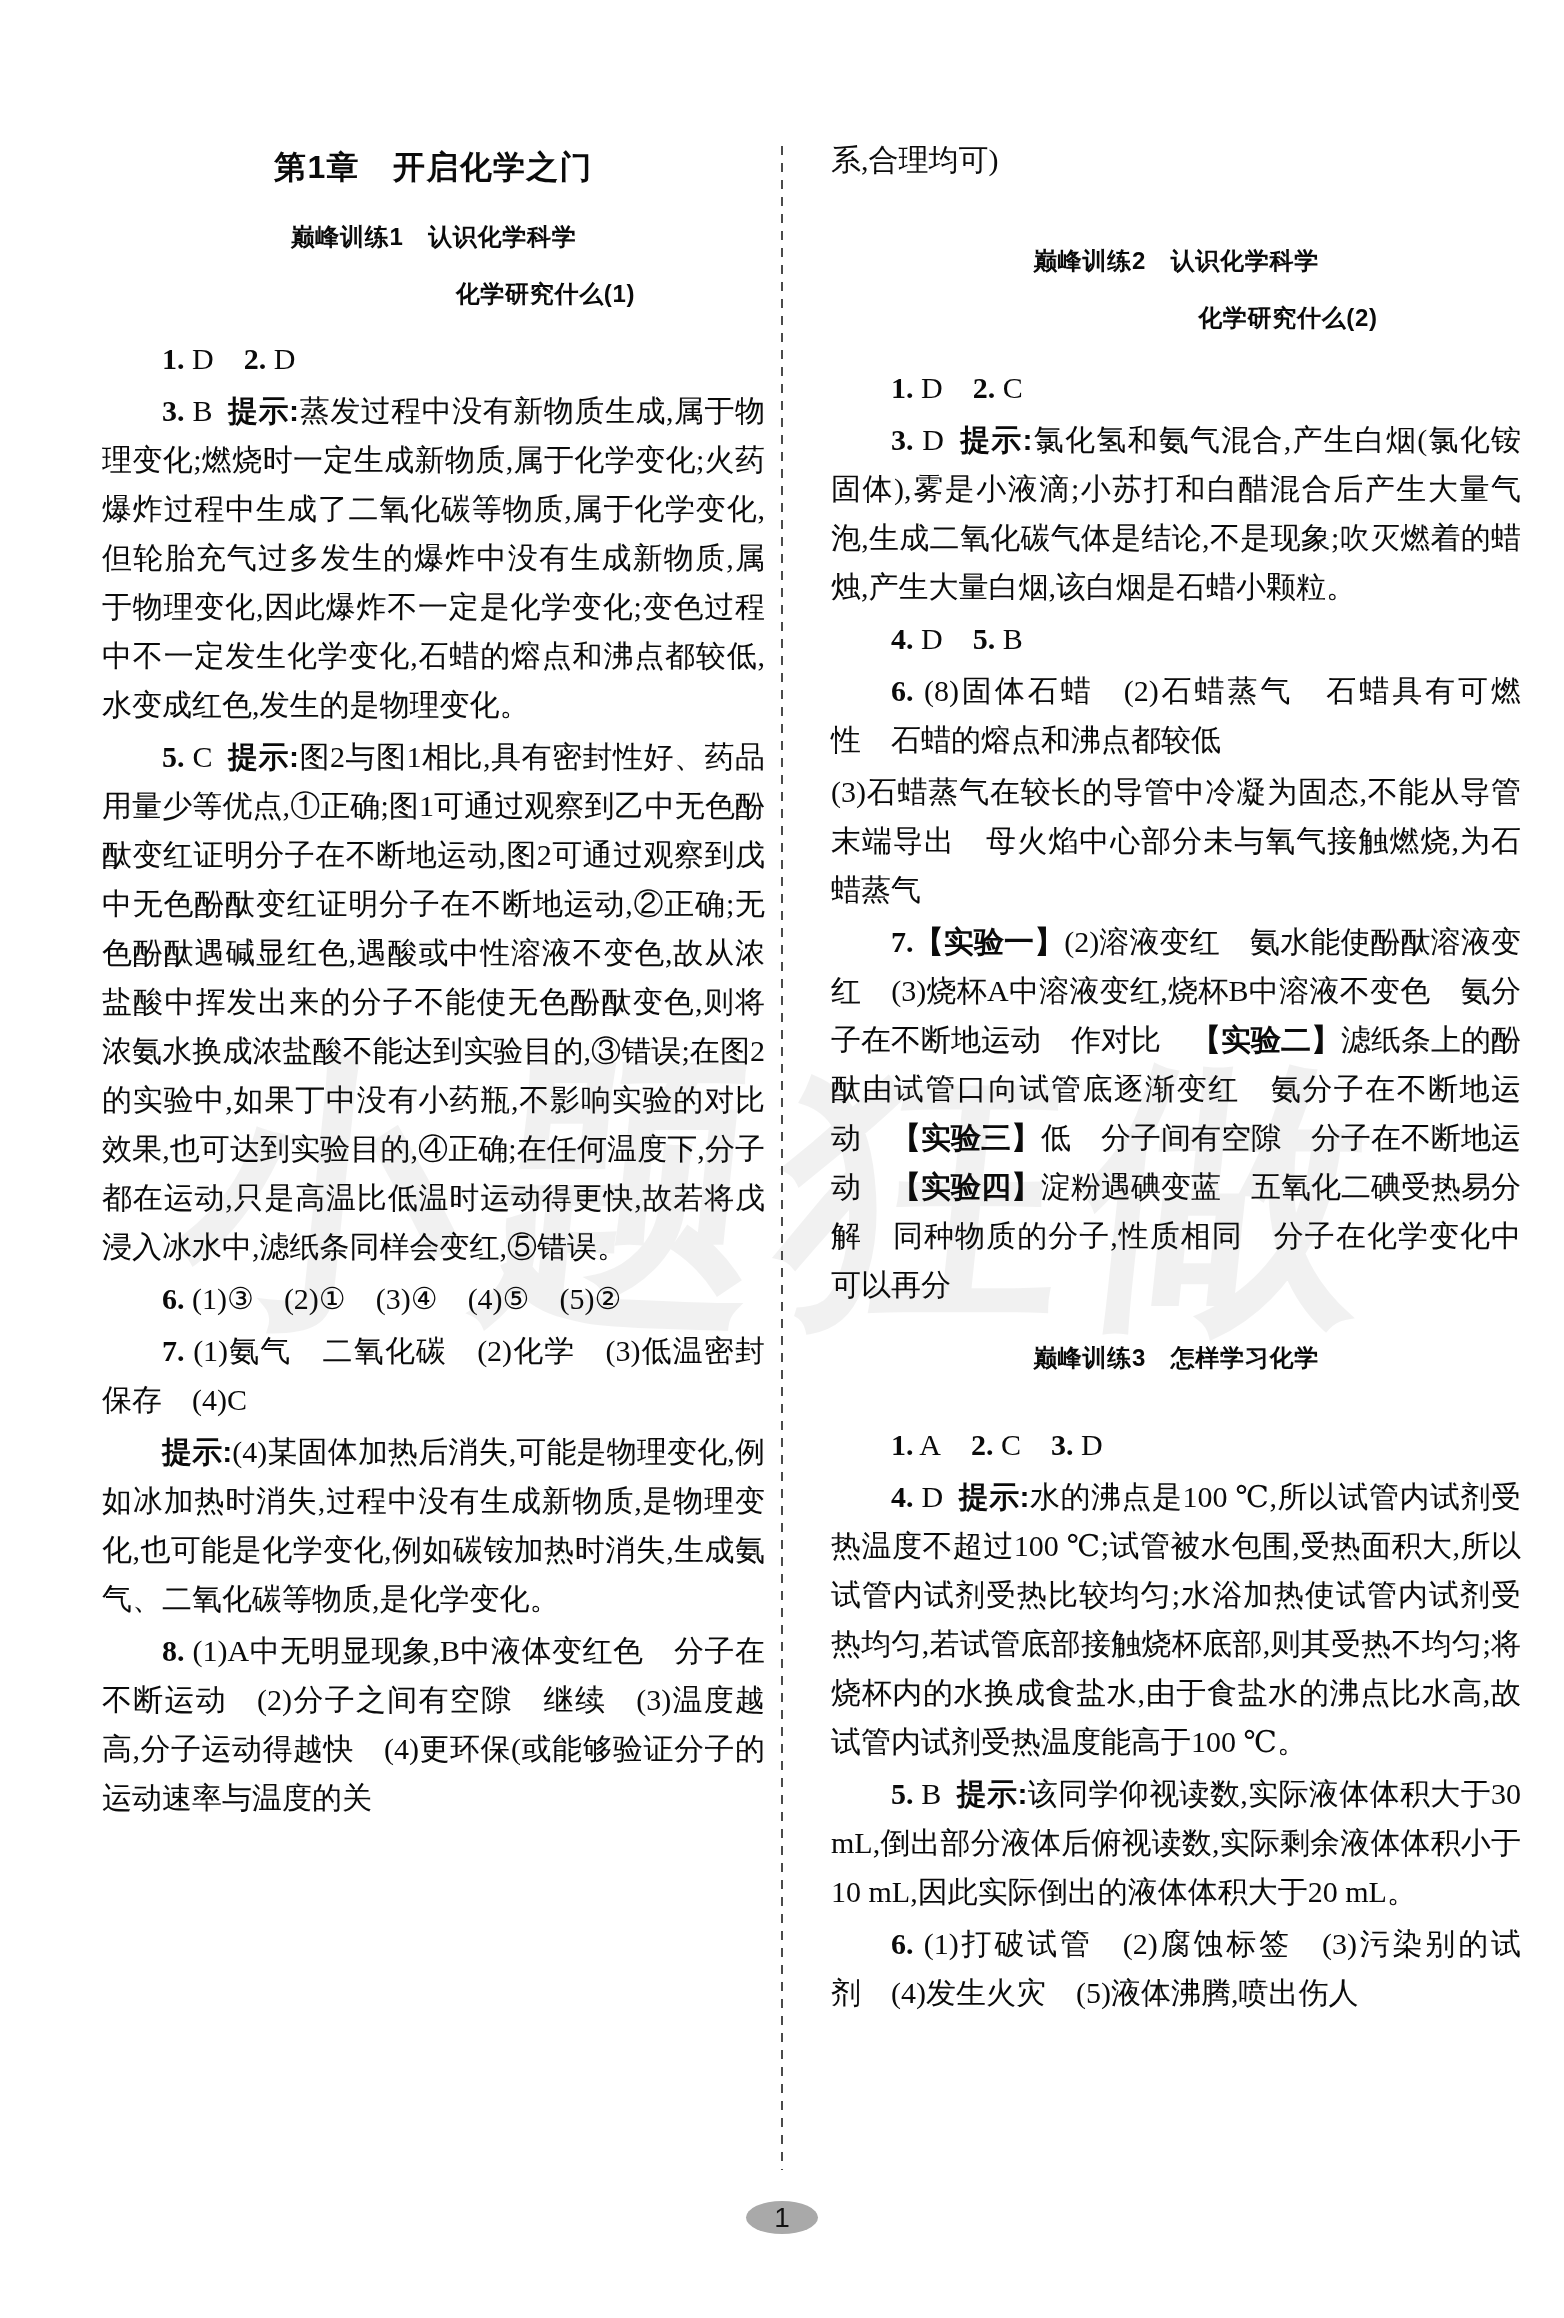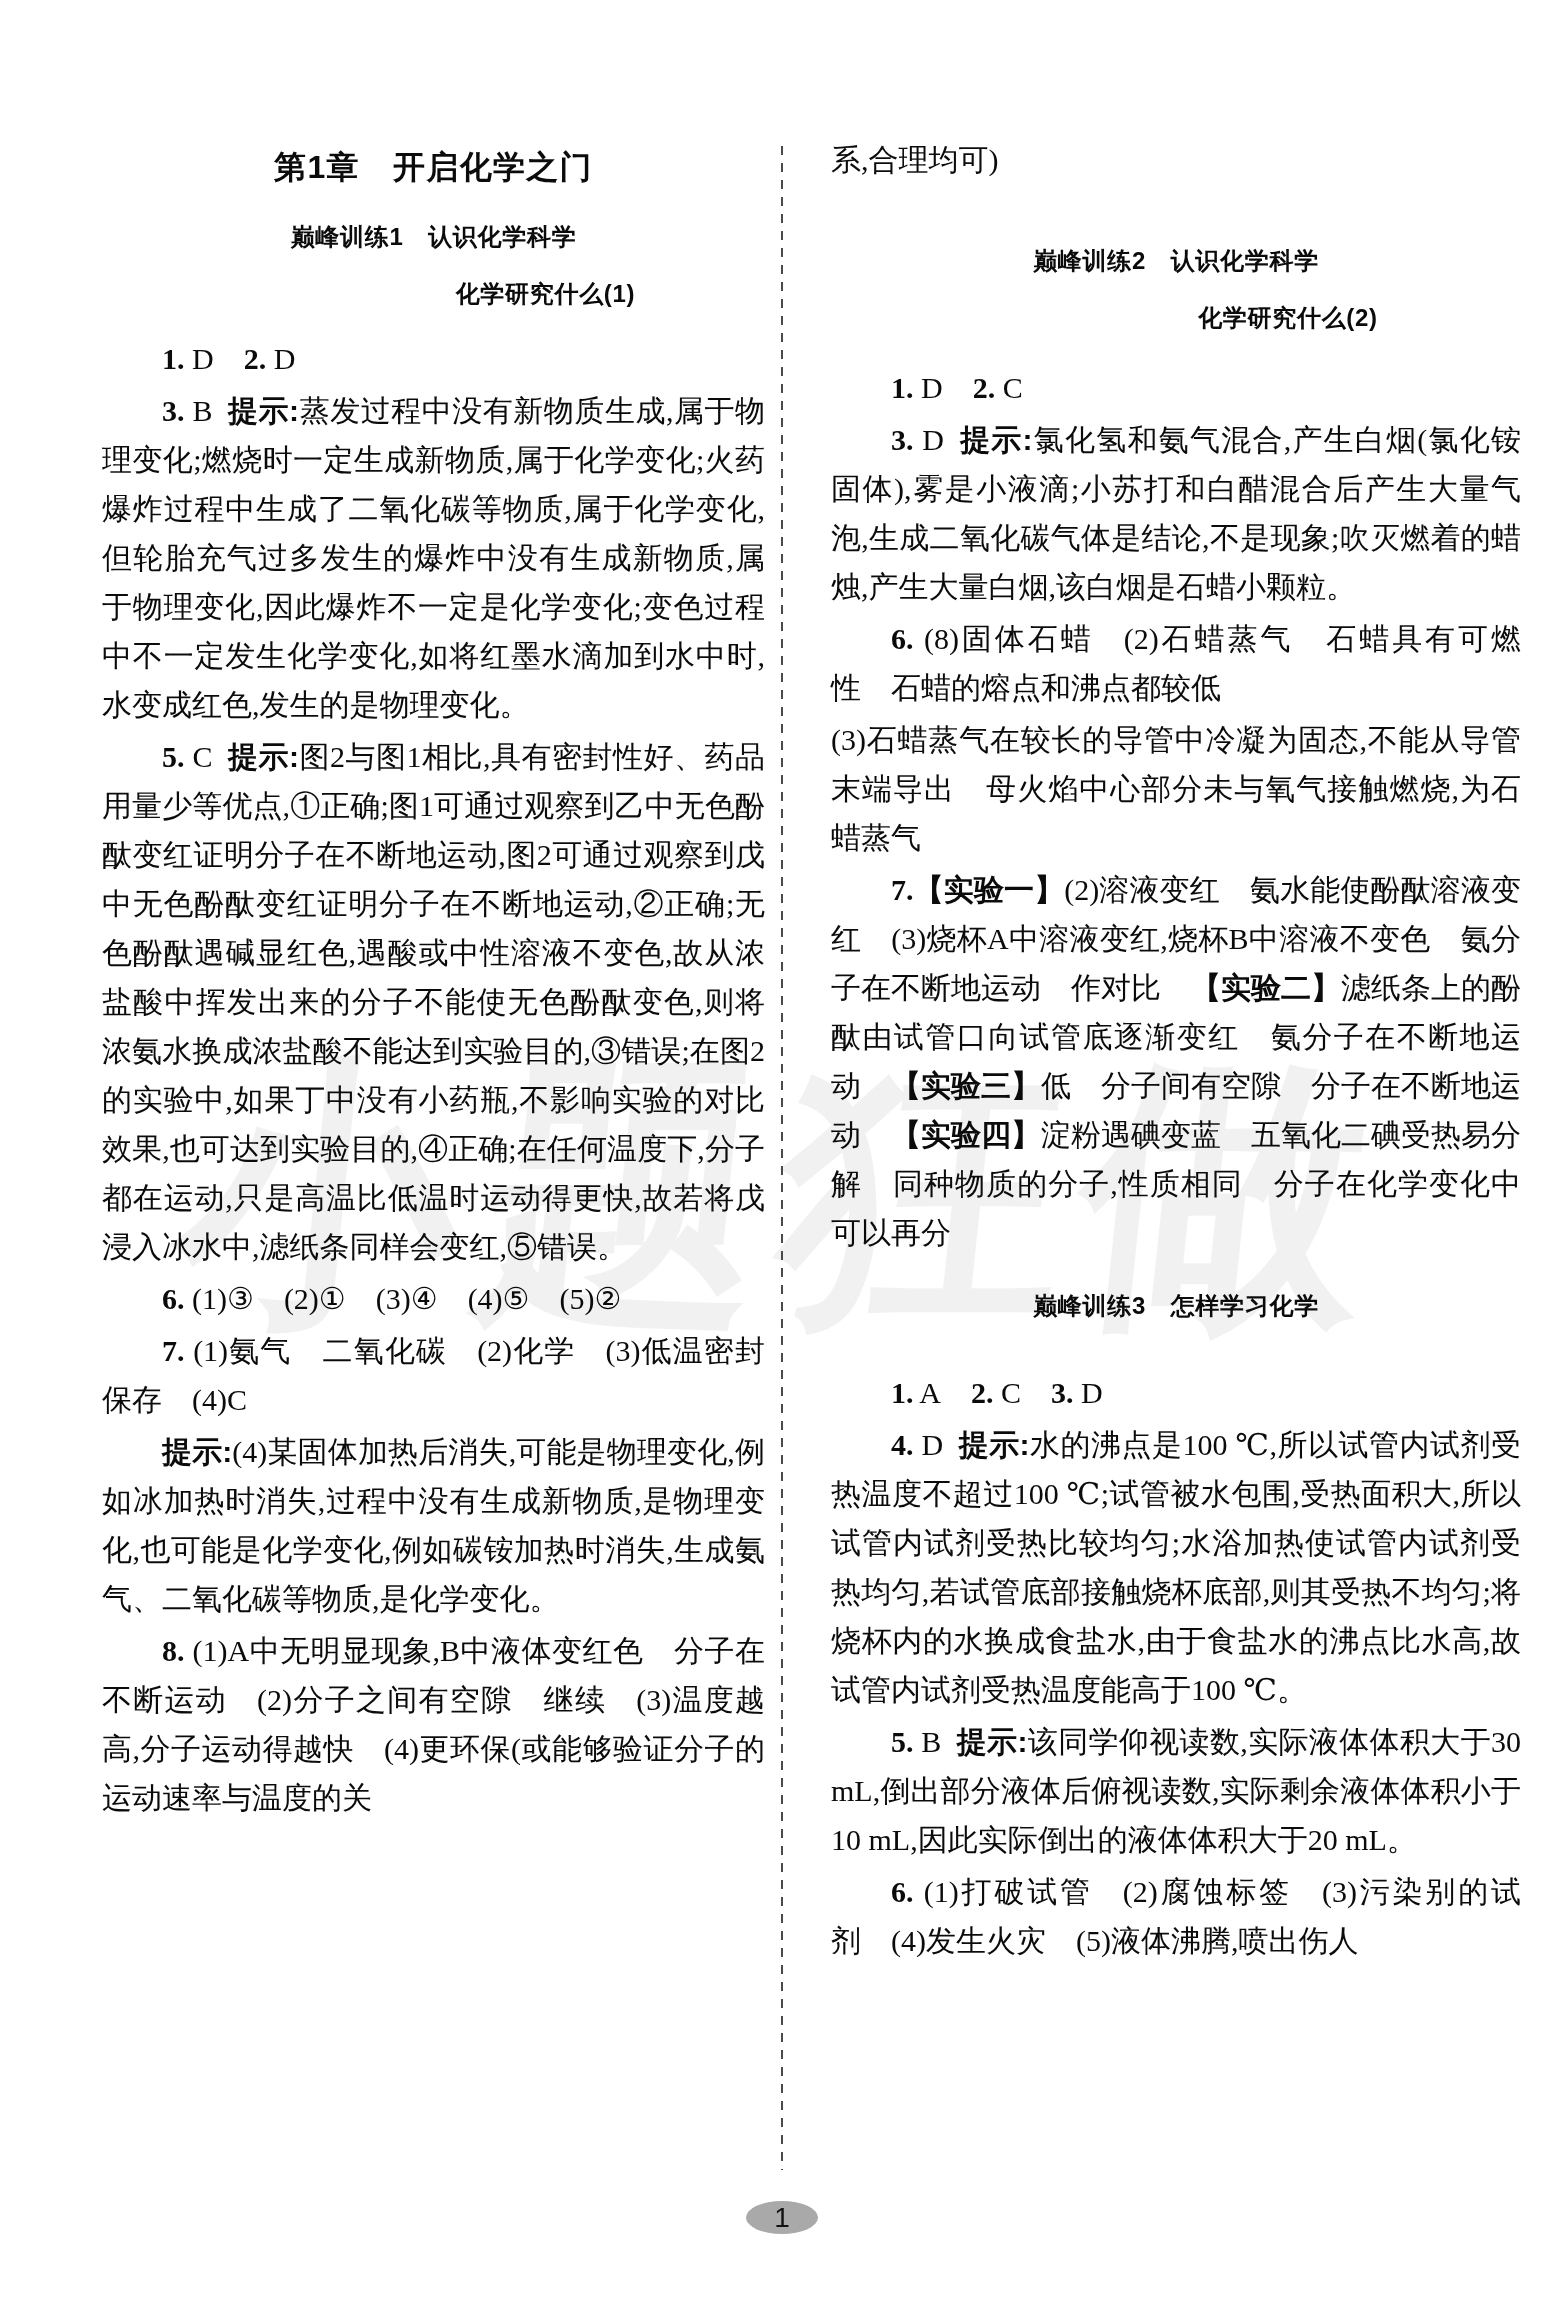--- a/index.html
+++ b/index.html
@@ -83,36 +83,37 @@
 
   <div class="divider"></div>
 
   <div class="col col-left">
     <h1 class="chapter-title">第1章 开启化学之门</h1>
     <div class="title-gap-bottom">
       <div class="sec-title">巅峰训练1 认识化学科学</div>
       <div class="sec-title sec-line2">化学研究什么(1)</div>
     </div>
     <p class="para"><span class="seg-b">1.</span><span class="seg-p"> D </span><span class="seg-b">2.</span><span class="seg-p"> D</span></p>
-    <p class="para"><span class="seg-b">3.</span><span class="seg-p"> B </span><span class="seg-h">提示:</span><span class="seg-p">蒸发过程中没有新物质生成,属于物理变化;燃烧时一定生成新物质,属于化学变化;火药爆炸过程中生成了二氧化碳等物质,属于化学变化,但轮胎充气过多发生的爆炸中没有生成新物质,属于物理变化,因此爆炸不一定是化学变化;变色过程中不一定发生化学变化,如将红墨水滴加到水中时,水变成红色,发生的是物理变化。</span></p>
+    <p class="para"><span class="seg-b">3.</span><span class="seg-p"> B </span><span class="seg-h">提示:</span><span class="seg-p">蒸发过程中没有新物质生成,属于物理变化;燃烧时一定生成新物质,属于化学变化;火药爆炸过程中生成了二氧化碳等物质,属于化学变化,但轮胎充气过多发生的爆炸中没有生成新物质,属于物理变化,因此爆炸不一定是化学变化;变色过程中不一定发生化学变化,石蜡的熔点和沸点都较低,水变成红色,发生的是物理变化。</span></p>
     <p class="para"><span class="seg-b">5.</span><span class="seg-p"> C </span><span class="seg-h">提示:</span><span class="seg-p">图2与图1相比,具有密封性好、药品用量少等优点,①正确;图1可通过观察到乙中无色酚酞变红证明分子在不断地运动,图2可通过观察到戊中无色酚酞变红证明分子在不断地运动,②正确;无色酚酞遇碱显红色,遇酸或中性溶液不变色,故从浓盐酸中挥发出来的分子不能使无色酚酞变色,则将浓氨水换成浓盐酸不能达到实验目的,③错误;在图2的实验中,如果丁中没有小药瓶,不影响实验的对比效果,也可达到实验目的,④正确;在任何温度下,分子都在运动,只是高温比低温时运动得更快,故若将戊浸入冰水中,滤纸条同样会变红,⑤错误。</span></p>
     <p class="para"><span class="seg-b">6.</span><span class="seg-p"> (1)③ (2)① (3)④ (4)⑤ (5)②</span></p>
     <p class="para"><span class="seg-b">7.</span><span class="seg-p"> (1)氨气 二氧化碳 (2)化学 (3)低温密封保存 (4)C</span></p>
     <p class="para"><span class="seg-h">提示:</span><span class="seg-p">(4)某固体加热后消失,可能是物理变化,例如冰加热时消失,过程中没有生成新物质,是物理变化,也可能是化学变化,例如碳铵加热时消失,生成氨气、二氧化碳等物质,是化学变化。</span></p>
     <p class="para"><span class="seg-b">8.</span><span class="seg-p"> (1)A中无明显现象,B中液体变红色 分子在不断运动 (2)分子之间有空隙 继续 (3)温度越高,分子运动得越快 (4)更环保(或能够验证分子的运动速率与温度的关</span></p>
   </div>
 
   <div class="col col-right">
     <p class="para noindent"><span class="seg-p">系,合理均可)</span></p>
     <div class="sec2-block">
       <div class="sec-title">巅峰训练2 认识化学科学</div>
       <div class="sec-title sec-line2">化学研究什么(2)</div>
     </div>
     <p class="para"><span class="seg-b">1.</span><span class="seg-p"> D </span><span class="seg-b">2.</span><span class="seg-p"> C</span></p>
     <p class="para"><span class="seg-b">3.</span><span class="seg-p"> D </span><span class="seg-h">提示:</span><span class="seg-p">氯化氢和氨气混合,产生白烟(氯化铵固体),雾是小液滴;小苏打和白醋混合后产生大量气泡,生成二氧化碳气体是结论,不是现象;吹灭燃着的蜡烛,产生大量白烟,该白烟是石蜡小颗粒。</span></p>
+    <p class="para"><span class="seg-b">4.</span><span class="seg-p"> D </span><span class="seg-b">5.</span><span class="seg-p"> B</span></p>
     <p class="para"><span class="seg-b">6.</span><span class="seg-p"> (8)固体石蜡 (2)石蜡蒸气 石蜡具有可燃性 石蜡的熔点和沸点都较低</span></p>
     <p class="para noindent"><span class="seg-p">(3)石蜡蒸气在较长的导管中冷凝为固态,不能从导管末端导出 母火焰中心部分未与氧气接触燃烧,为石蜡蒸气</span></p>
     <p class="para"><span class="seg-b">7.</span><span class="seg-h">【实验一】</span><span class="seg-p">(2)溶液变红 氨水能使酚酞溶液变红 (3)烧杯A中溶液变红,烧杯B中溶液不变色 氨分子在不断地运动 作对比 </span><span class="seg-h">【实验二】</span><span class="seg-p">滤纸条上的酚酞由试管口向试管底逐渐变红 氨分子在不断地运动 </span><span class="seg-h">【实验三】</span><span class="seg-p">低 分子间有空隙 分子在不断地运动 </span><span class="seg-h">【实验四】</span><span class="seg-p">淀粉遇碘变蓝 五氧化二碘受热易分解 同种物质的分子,性质相同 分子在化学变化中可以再分</span></p>
     <div class="sec-title sec3-block">巅峰训练3 怎样学习化学</div>
     <p class="para"><span class="seg-b">1.</span><span class="seg-p"> A </span><span class="seg-b">2.</span><span class="seg-p"> C </span><span class="seg-b">3.</span><span class="seg-p"> D</span></p>
     <p class="para"><span class="seg-b">4.</span><span class="seg-p"> D </span><span class="seg-h">提示:</span><span class="seg-p">水的沸点是100 ℃,所以试管内试剂受热温度不超过100 ℃;试管被水包围,受热面积大,所以试管内试剂受热比较均匀;水浴加热使试管内试剂受热均匀,若试管底部接触烧杯底部,则其受热不均匀;将烧杯内的水换成食盐水,由于食盐水的沸点比水高,故试管内试剂受热温度能高于100 ℃。</span></p>
     <p class="para"><span class="seg-b">5.</span><span class="seg-p"> B </span><span class="seg-h">提示:</span><span class="seg-p">该同学仰视读数,实际液体体积大于30 mL,倒出部分液体后俯视读数,实际剩余液体体积小于10 mL,因此实际倒出的液体体积大于20 mL。</span></p>
     <p class="para"><span class="seg-b">6.</span><span class="seg-p"> (1)打破试管 (2)腐蚀标签 (3)污染别的试剂 (4)发生火灾 (5)液体沸腾,喷出伤人</span></p>
   </div>
 

